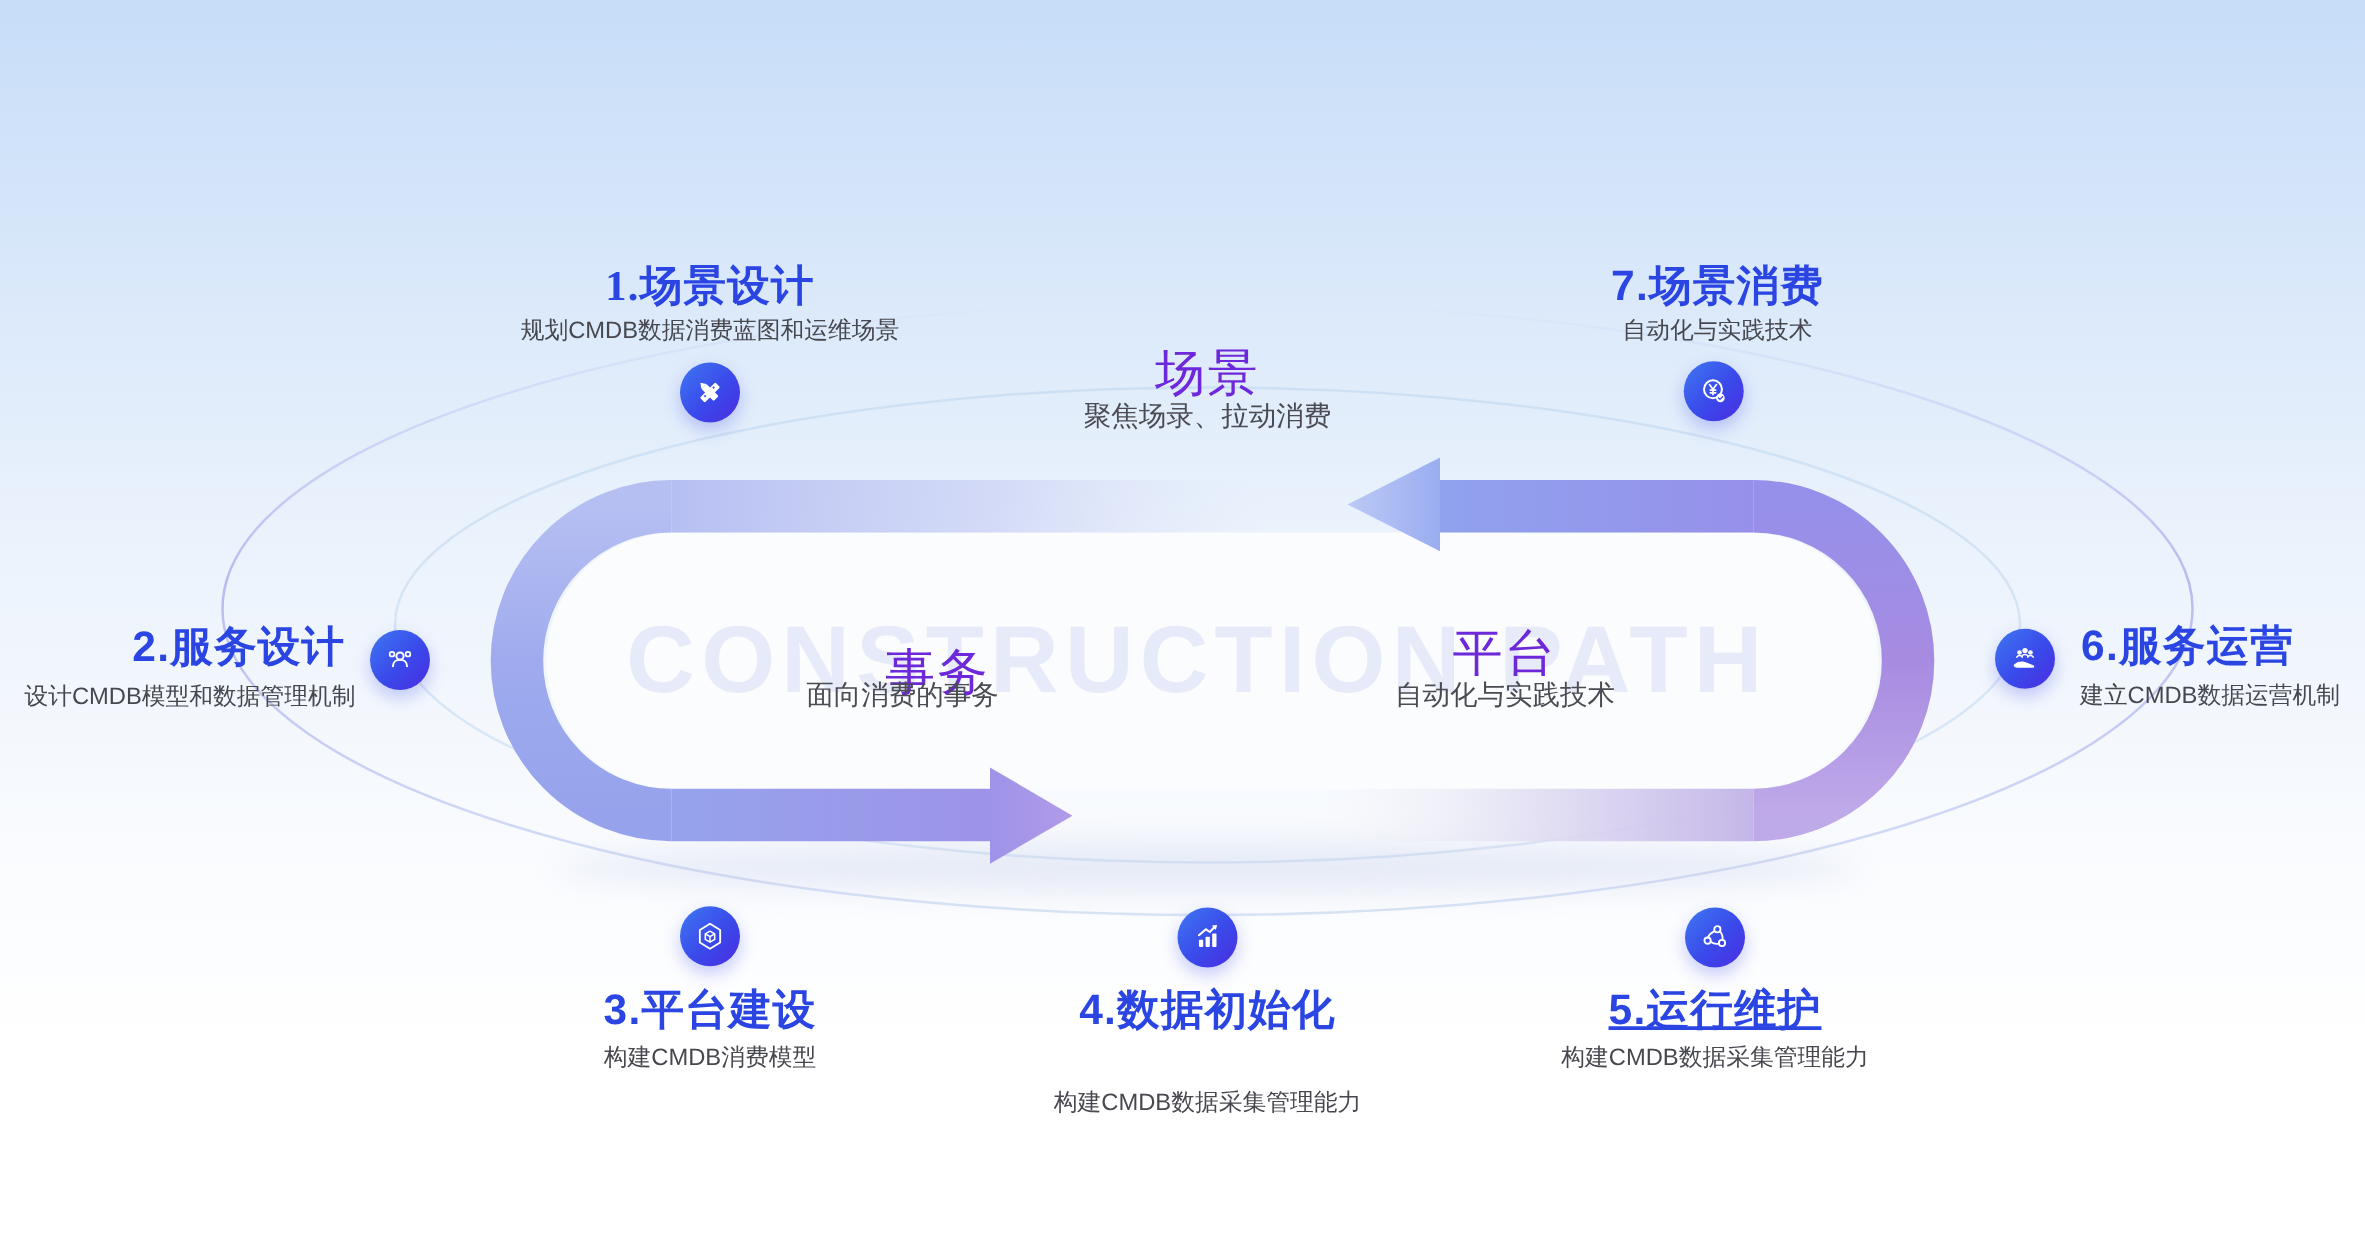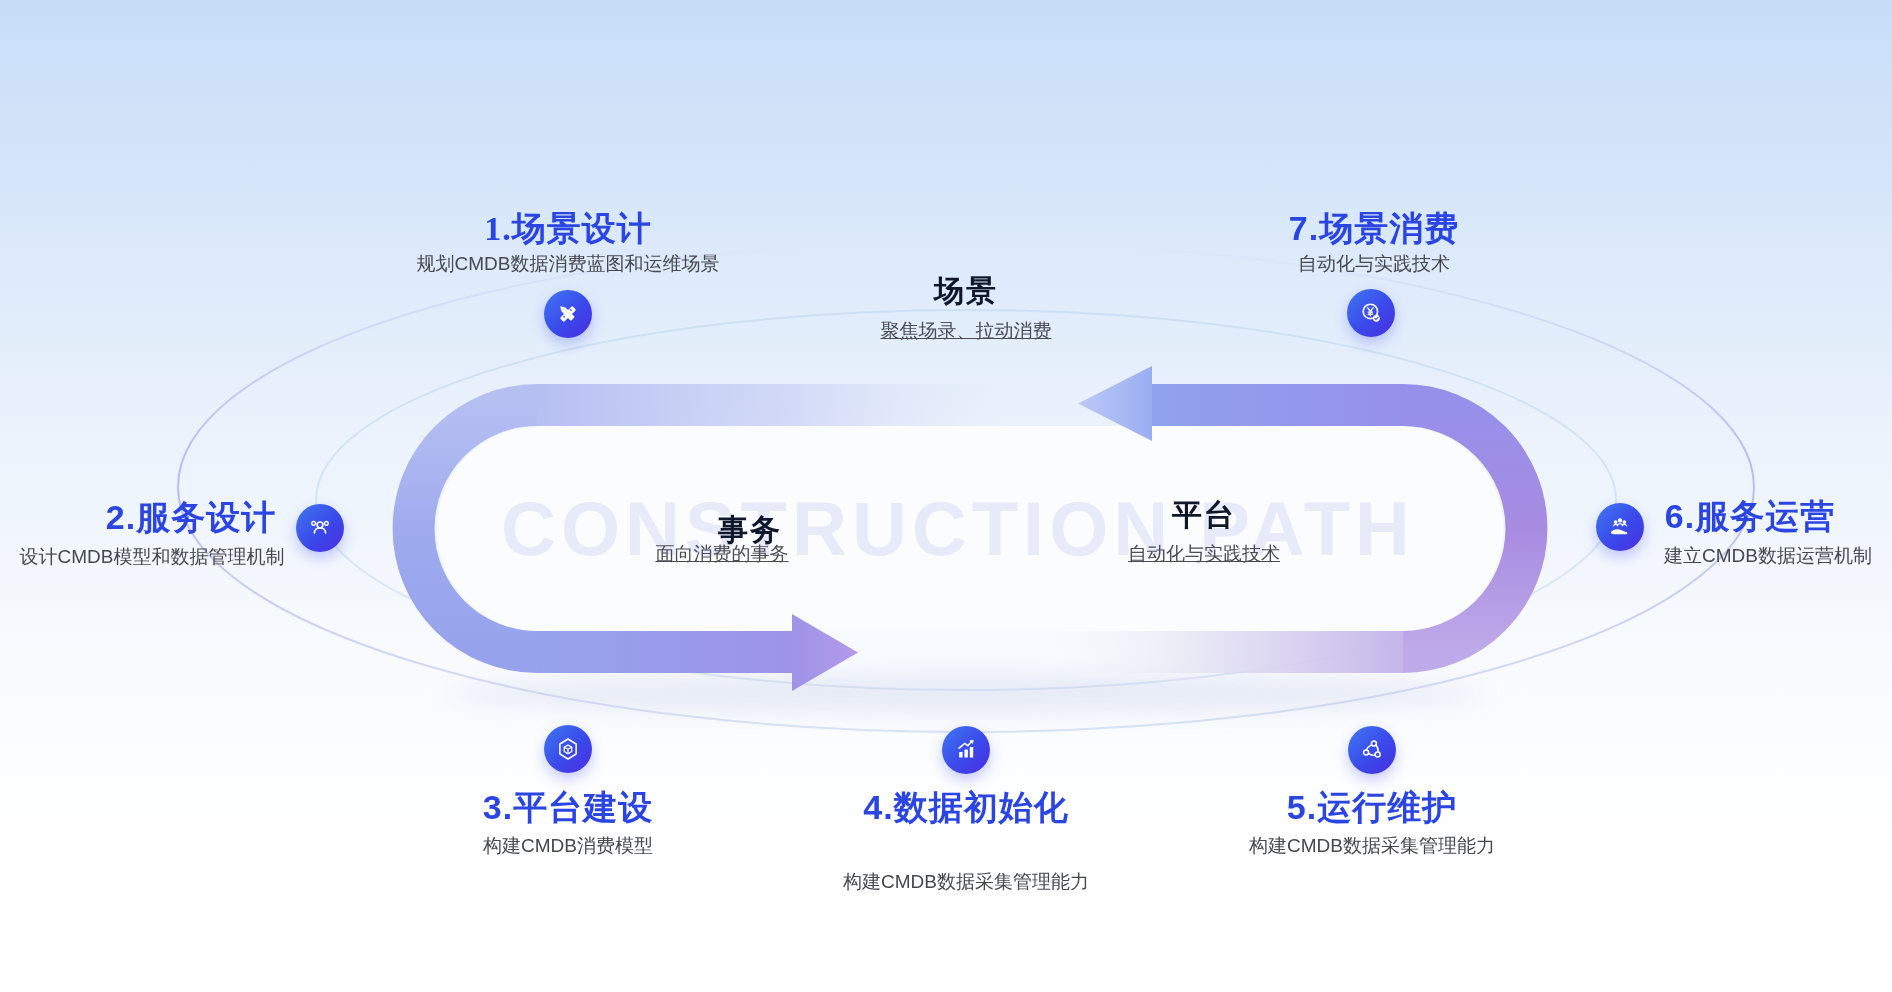--- a/index.html
+++ b/index.html
@@ -19,40 +19,40 @@
   .step-title{
     position:absolute;transform:translateX(-50%);white-space:nowrap;
     font-size:34px;font-weight:800;color:#2a45e2;z-index:3;letter-spacing:1px;
   }
   .step-desc{
     position:absolute;transform:translateX(-50%);white-space:nowrap;
     font-size:19px;font-weight:400;color:#47484f;z-index:3;
   }
   .hub-title{
     position:absolute;transform:translateX(-50%);white-space:nowrap;
-    font-size:30px;font-weight:700;color:#0f172a;z-index:3;letter-spacing:2px;
+    font-size:40px;font-weight:400;color:#6d28d9;z-index:3;letter-spacing:2px;
   }
   .hub-desc{
     position:absolute;transform:translateX(-50%);white-space:nowrap;
-    font-size:19px;font-weight:400;color:#4b4c53;z-index:3;text-decoration:underline;
+    font-size:22px;font-weight:400;color:#4b4c53;z-index:3;
   }
   .icon-circle{
     position:absolute;width:48px;height:48px;border-radius:50%;z-index:3;
     background:linear-gradient(135deg,#3f78f2 0%,#3a49ea 55%,#4b2de2 100%);
     box-shadow:0 6px 14px rgba(58,73,234,.28);
     display:flex;align-items:center;justify-content:center;
   }
   .icon-circle svg{display:block;}
 
   
   .pos-s1-t{left:568px;top:206px;font-family:Liberation Serif, serif;}  .pos-s1-d{left:568px;top:251px;text-align:right;}
   .pos-s2-t{left:191px;top:495px;}  .pos-s2-d{left:152px;top:544px;}
   .pos-s3-t{left:568px;top:785px;}  .pos-s3-d{left:568px;top:833px;}
   .pos-s4-t{left:966px;top:785px;}  .pos-s4-d{left:966px;top:869px;text-align:right;}
-  .pos-s5-t{left:1372px;top:785px;} .pos-s5-d{left:1372px;top:833px;}
+  .pos-s5-t{left:1372px;top:785px;text-decoration:underline;} .pos-s5-d{left:1372px;top:833px;}
   .pos-s6-t{left:1750px;top:494px;} .pos-s6-d{left:1768px;top:543px;}
   .pos-s7-t{left:1374px;top:206px;text-align:center;} .pos-s7-d{left:1374px;top:251px;}
   .pos-scene-t{left:966px;top:271px;} .pos-scene-d{left:966px;top:318px;}
   .pos-affair-t{left:722px;top:510px;margin-left:28px;} .pos-affair-d{left:722px;top:541px;}
   .pos-platform-t{left:1204px;top:495px;} .pos-platform-d{left:1204px;top:541px;}
   .pos-i1{left:544px;top:290px;}  .pos-i2{left:296px;top:504px;}
   .pos-i3{left:544px;top:725px;}  .pos-i4{left:942px;top:726px;}
   .pos-i5{left:1348px;top:726px;} .pos-i6{left:1596px;top:503px;}
   .pos-i7{left:1347px;top:289px;}
 </style>

